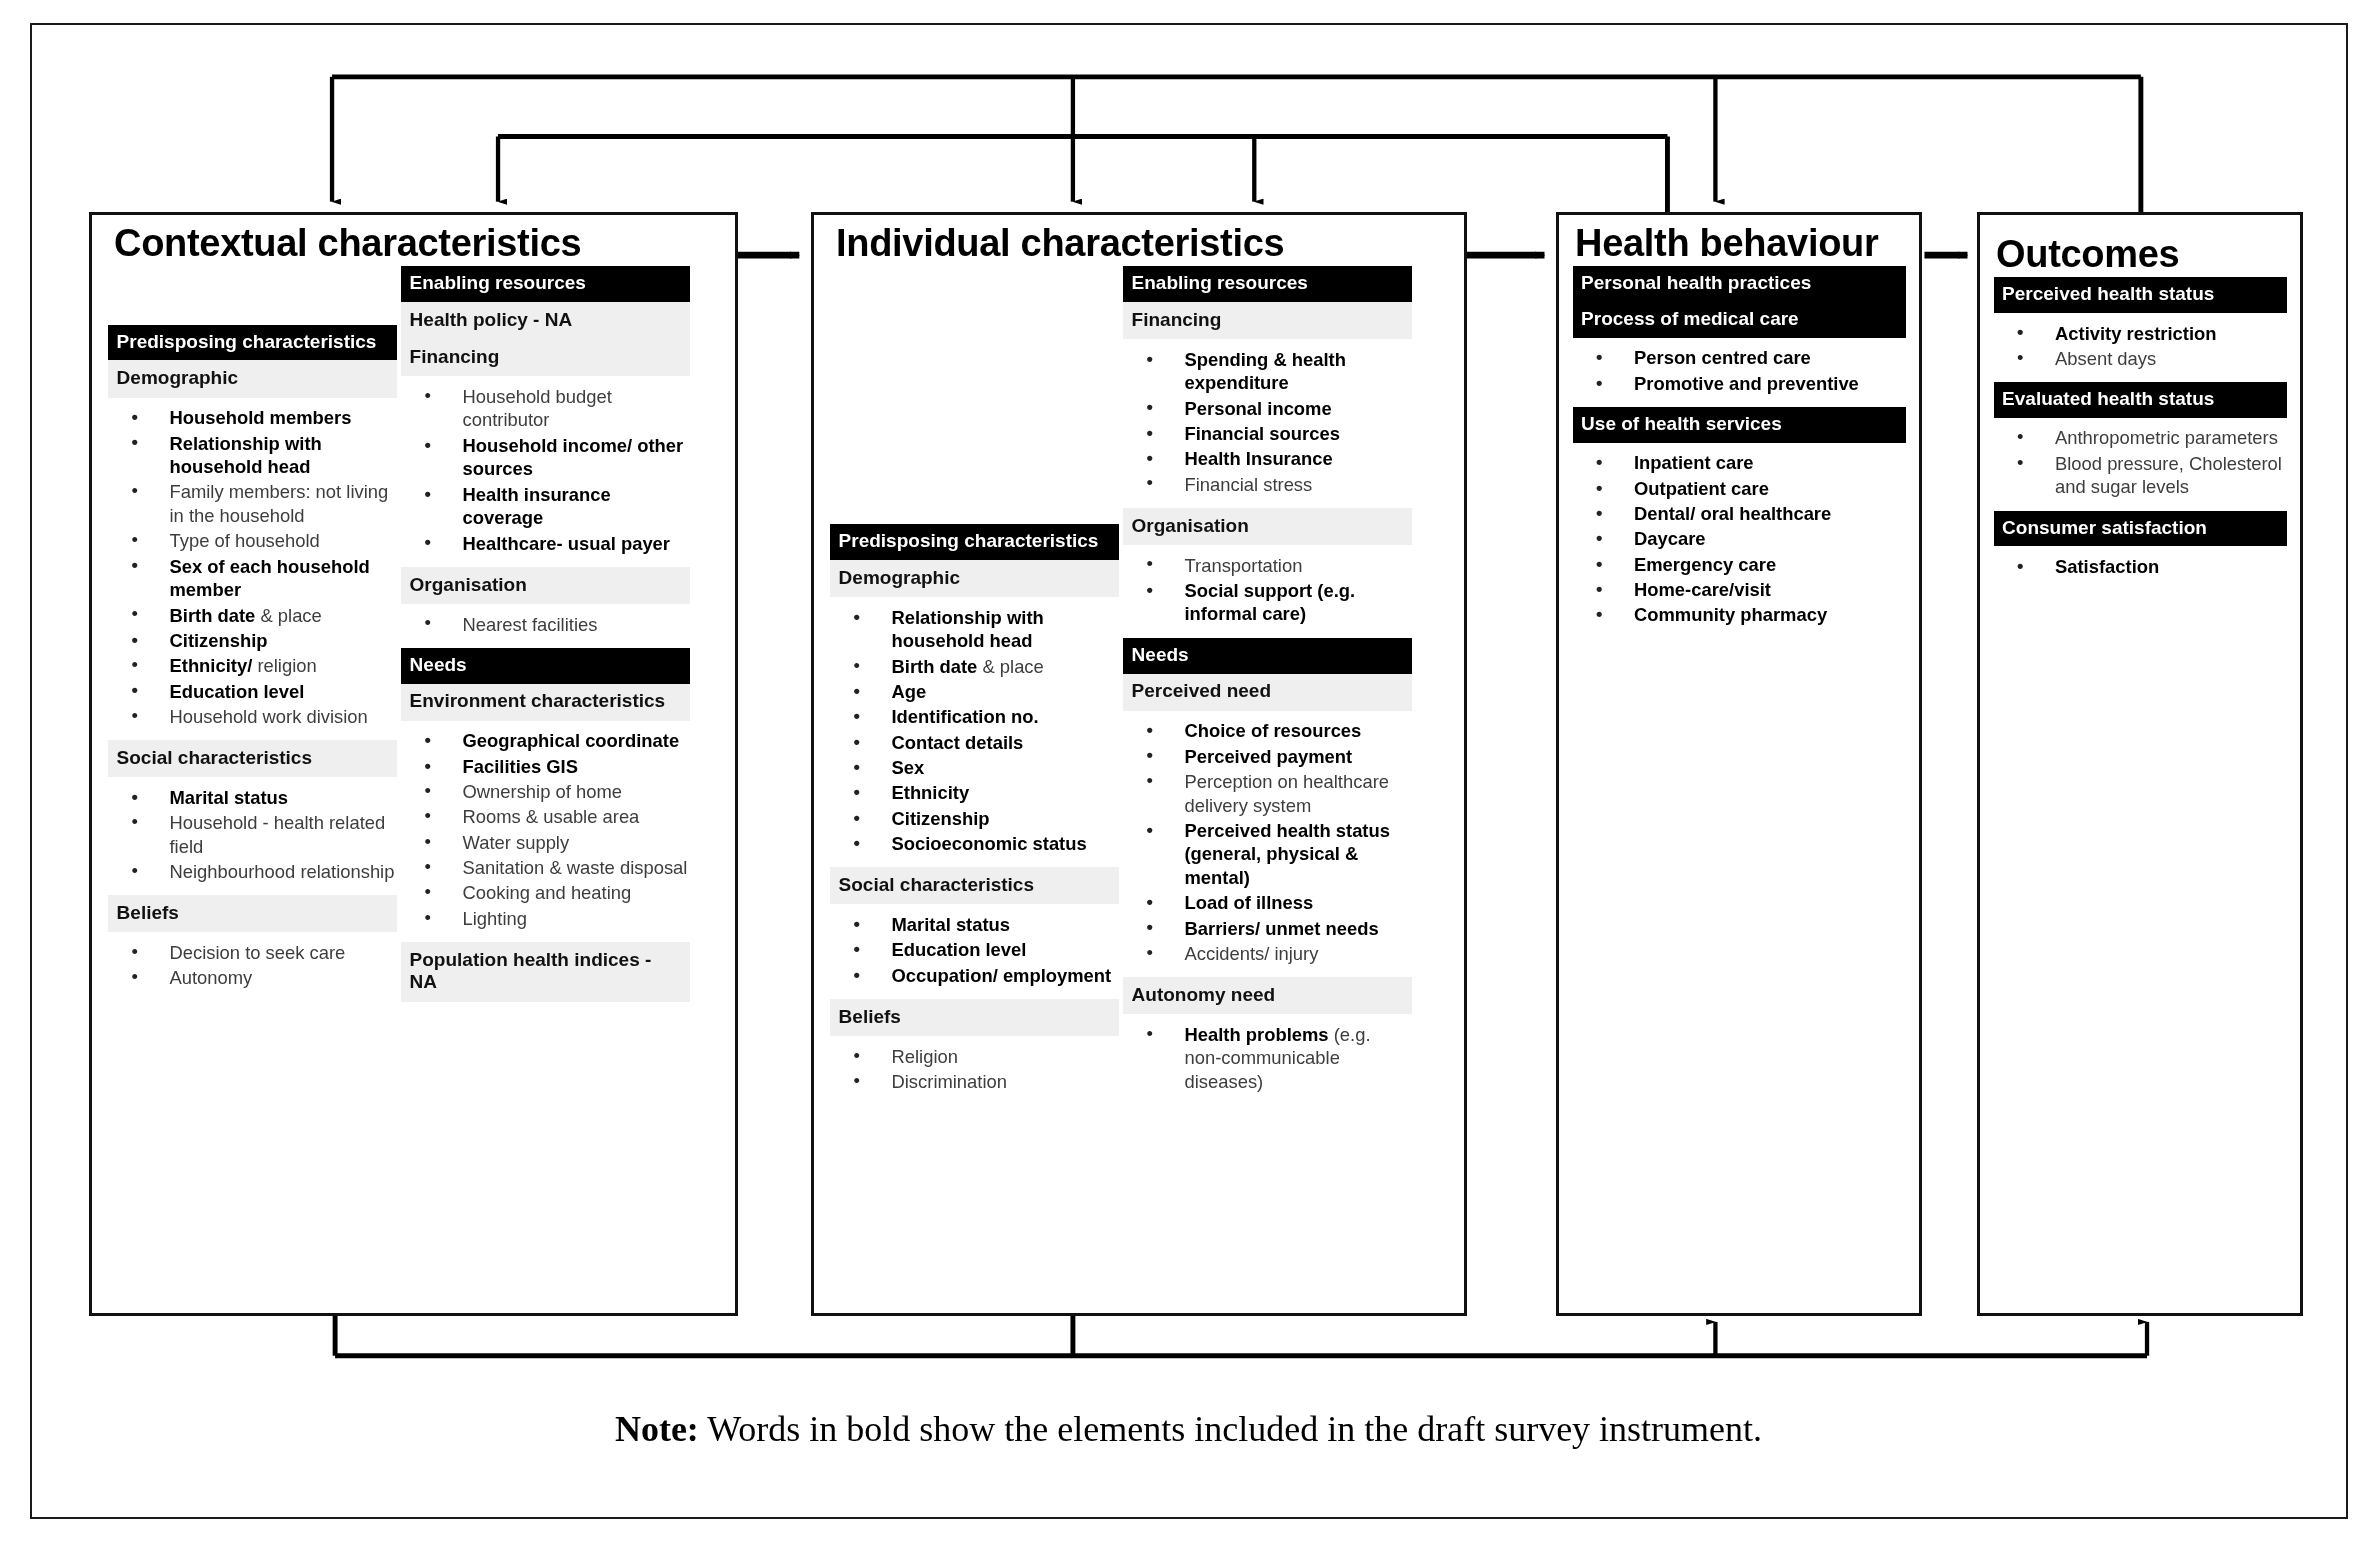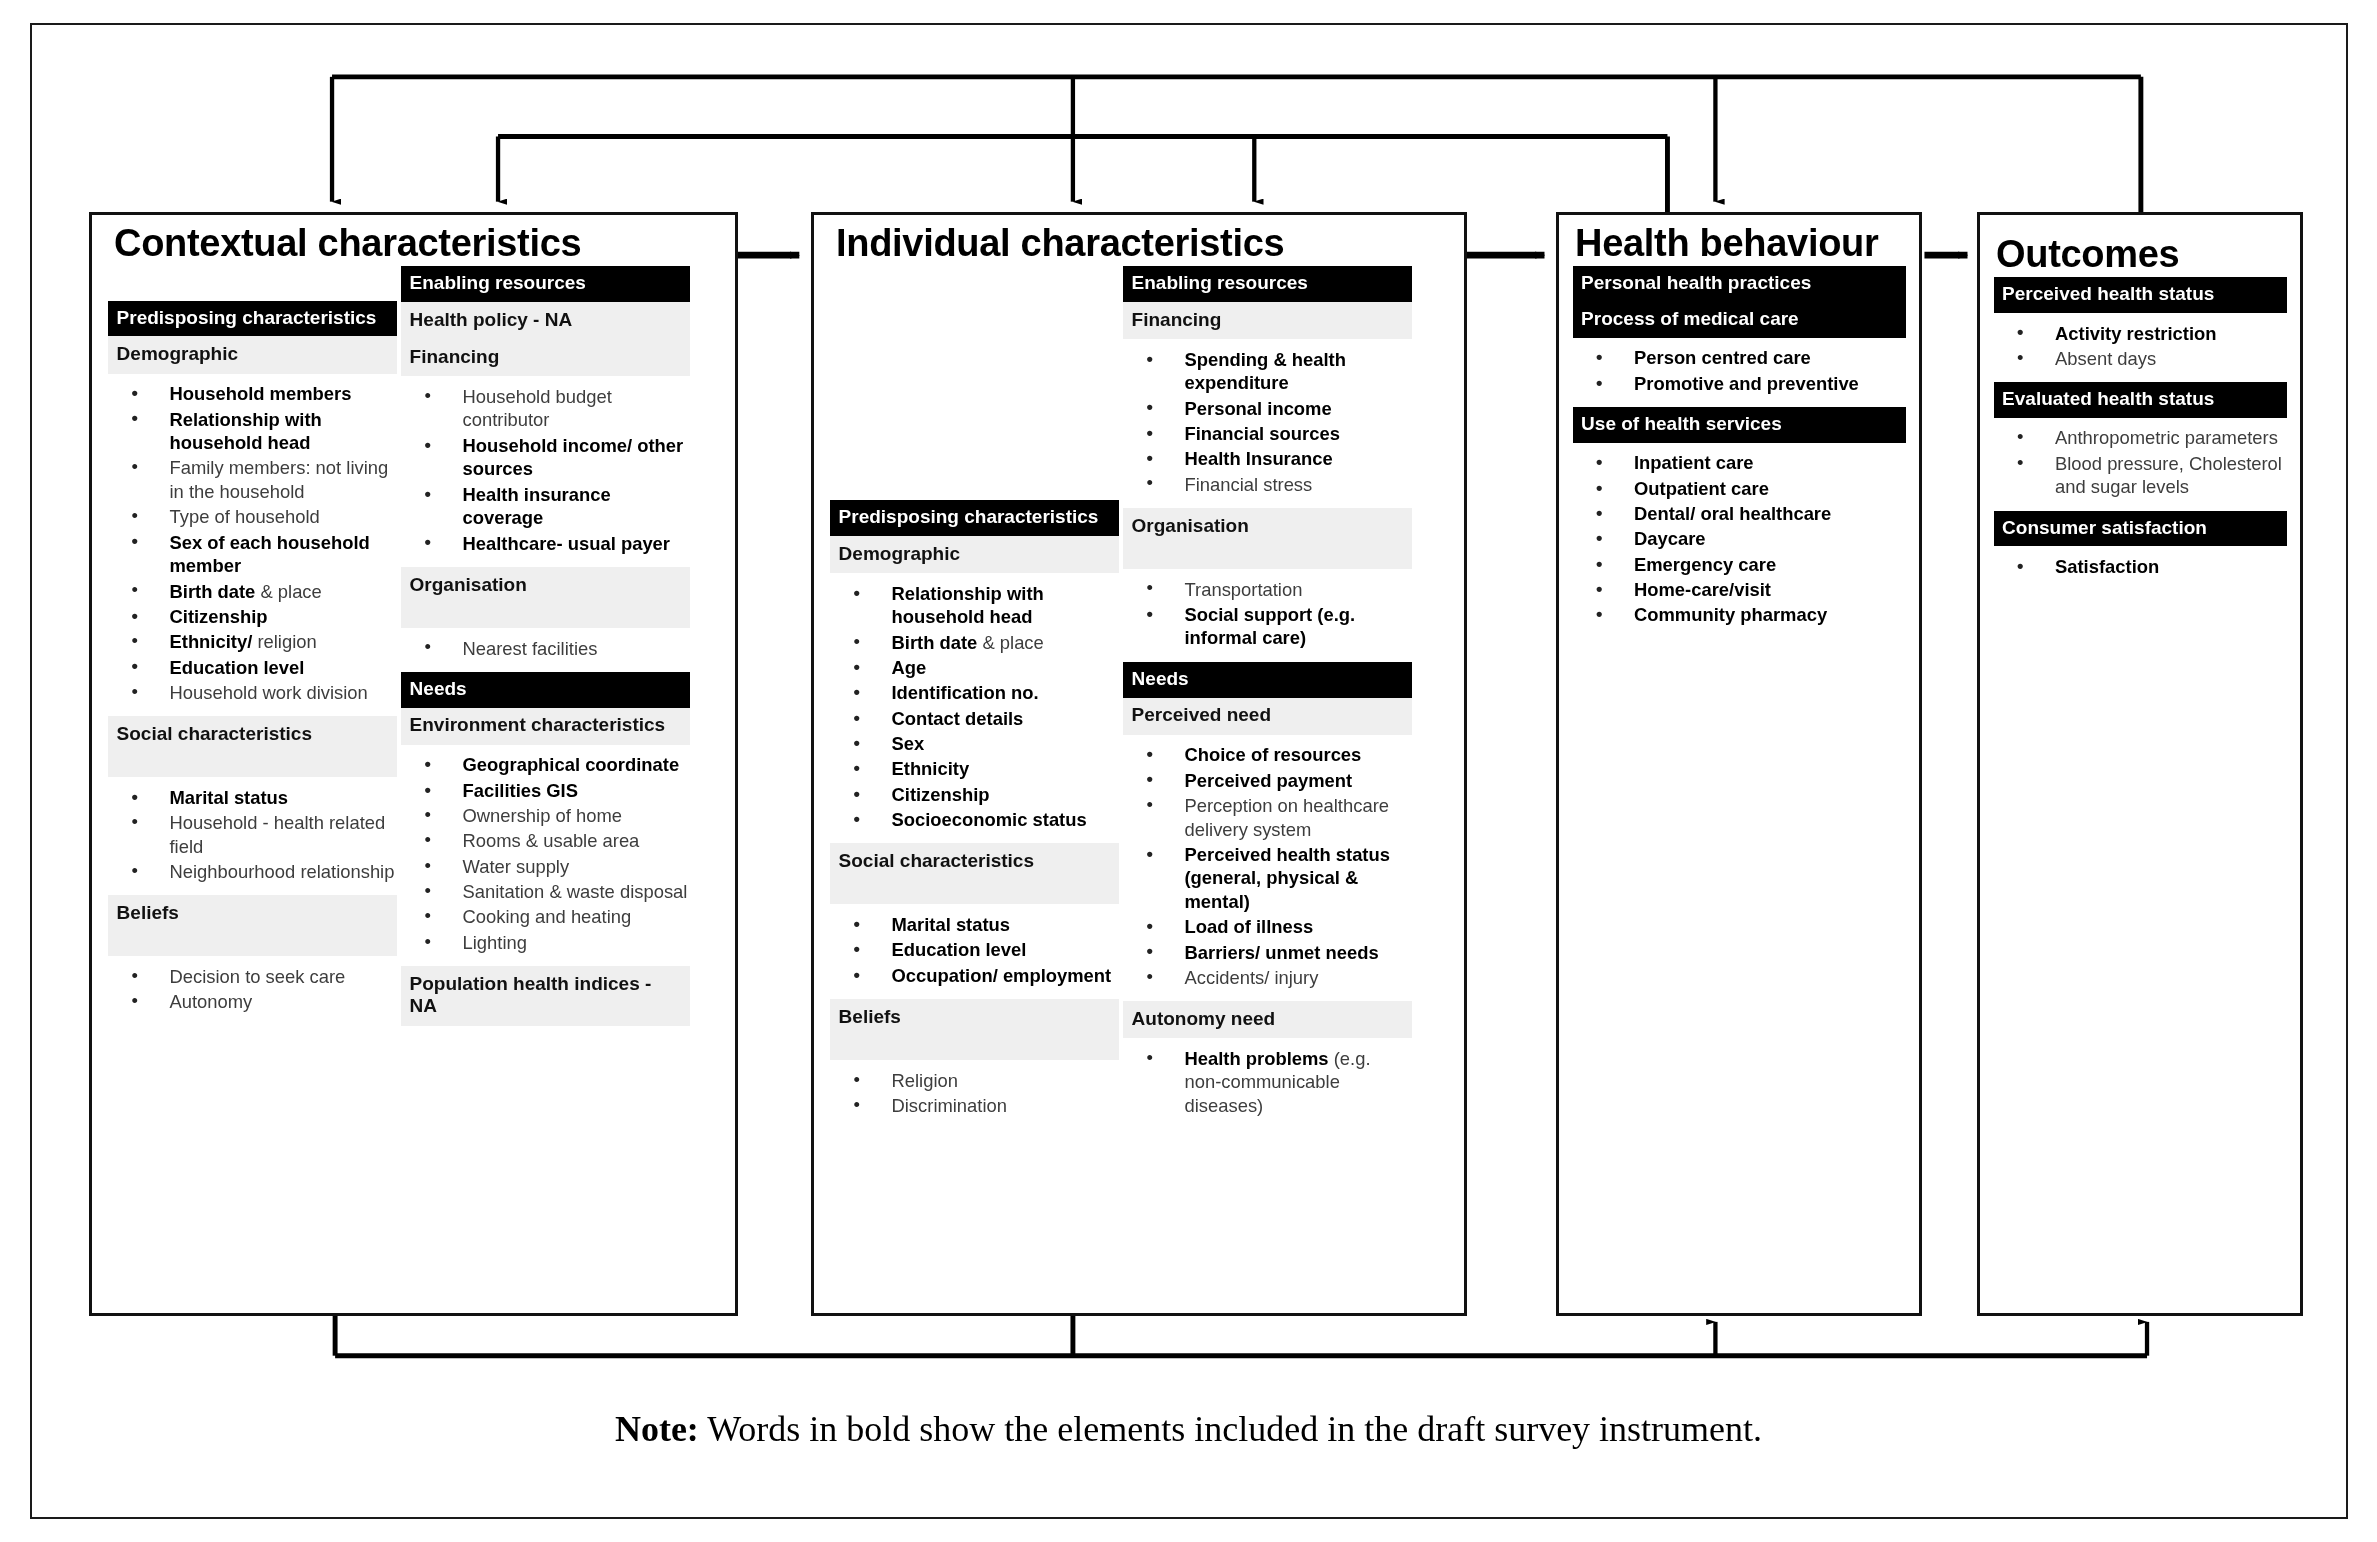--- a/index.html
+++ b/index.html
@@ -29,21 +29,21 @@
   .col{flex:1 1 0;min-width:0;}
 
   .hdr-black{
     background:#000;color:#fff;font-size:19px;font-weight:bold;
     padding:6.1px 7.4px 7.4px 8.6px;line-height:1.18;margin:0 0 0 0;
   }
   .hdr-grey{
     background:#efefef;color:#111;font-size:19px;font-weight:bold;
     padding:6.8px 7.4px 8px 8.6px;line-height:1.18;
   }
-  .hdr-grey.tall{padding-bottom:32px;}
+  .hdr-grey.tall{padding-bottom:8px;}
   ul.items{list-style:none;margin:0;padding:8.6px 2.5px 9.8px 2.5px;}
   ul.items li{
     position:relative;font-size:18.4px;line-height:1.28;color:#3d3d3d;
     padding-left:59px;margin-bottom:1.8px;
   }
   ul.items li::before{
     content:"\2022";position:absolute;left:21px;top:-1.2px;font-size:18.4px;color:#222;
   }
   ul.items li.b{color:#000;font-weight:bold;}
   ul.items li .norm{font-weight:normal;color:#3d3d3d;}

